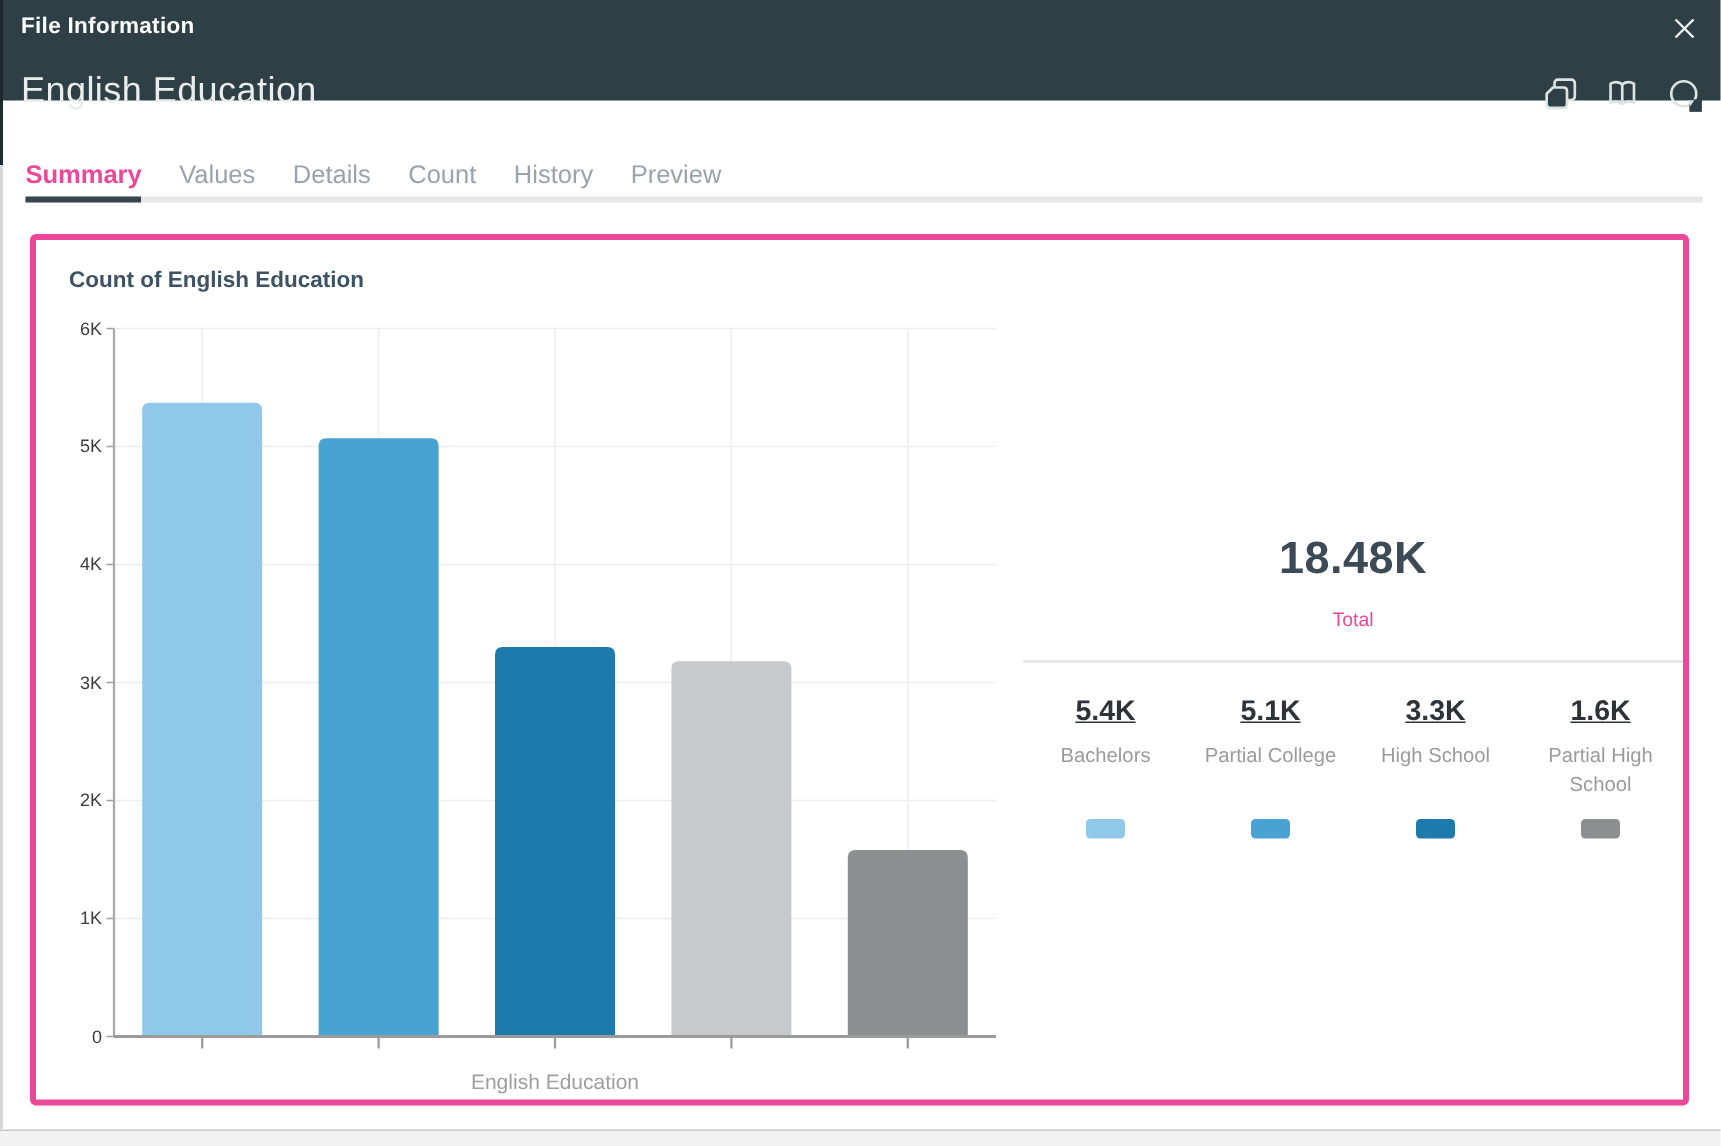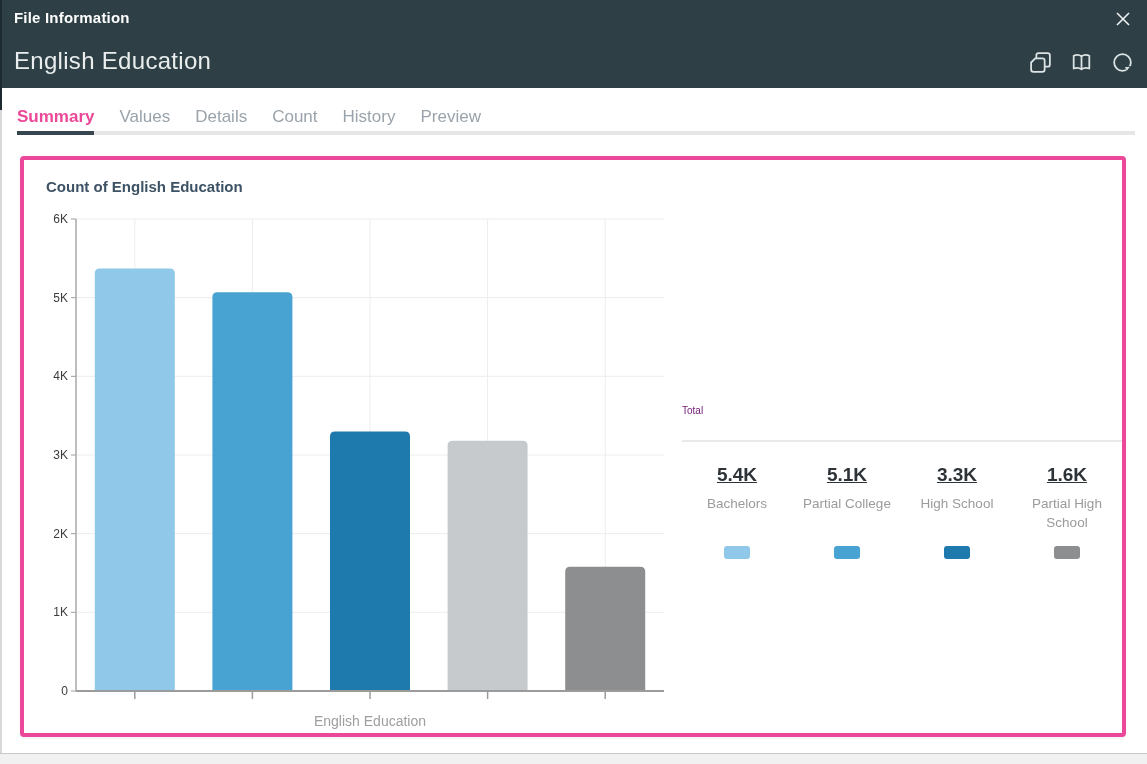--- a/index.html
+++ b/index.html
@@ -5,21 +5,21 @@
   * { box-sizing: border-box; margin: 0; padding: 0; }
   html,body { width:1147px; height:764px; }
   body {
     font-family: "Liberation Sans", sans-serif;
     background: #ffffff;
     position: relative;
     overflow: hidden;
   }
   
   .header {
-    position:absolute; top:0; left:0; right:0; height:88px;
+    position:absolute; top:0; left:0; right:0; height:67px;
     background:#2e4046; color:#fff;
   }
   .header-title {
     position:absolute; top:9px; left:14px;
     font-size:15px; font-weight:700; letter-spacing:.2px; color:#fdfdfd;
   }
   .close-btn {
     position:absolute; top:8px; right:13px; width:22px; height:22px;
     background:transparent; border:none; cursor:pointer; padding:0;
   }
@@ -60,22 +60,22 @@
   }
   .chart-svg { position:absolute; left:0; top:44px; }
   .chart-svg text { font-family:"Liberation Sans", sans-serif; }
   
   .right-panel { position:absolute; left:658px; top:0; width:440px; height:100%; }
   .total-value {
     position:absolute; top:196px; width:100%; text-align:center;
     font-size:30px; font-weight:700; color:#3e4a56; letter-spacing:.3px;
   }
   .total-label {
-    position:absolute; top:245px; width:100%; text-align:left;
-    font-size:10px; color:#701a75;
+    position:absolute; top:245px; width:100%; text-align:center;
+    font-size:13px; color:#ec4899;
   }
   .panel-divider {
     position:absolute; top:280px; left:0; width:440px; height:2px; background:#e9e9e9;
   }
   .stats-row { position:absolute; top:304px; left:0; width:440px; display:flex; }
   .stat-col { flex:1 1 0; text-align:center; padding:0 4px; }
   .stat-value { font-size:19px; font-weight:700; color:#2e3338; line-height:22px;text-decoration:underline; }
   .stat-label {
     margin-top:8px; font-size:13.5px; line-height:19px; color:#9b9b9b; min-height:44px;
   }
@@ -174,20 +174,21 @@
         <line x1="52" y1="487" x2="640" y2="487" stroke="#9b9b9b" stroke-width="2"></line>
         <line x1="110.8" y1="488" x2="110.8" y2="495" stroke="#9b9b9b" stroke-width="1.5"></line>
         <line x1="228.39999999999998" y1="488" x2="228.39999999999998" y2="495" stroke="#9b9b9b" stroke-width="1.5"></line>
         <line x1="346" y1="488" x2="346" y2="495" stroke="#9b9b9b" stroke-width="1.5"></line>
         <line x1="463.59999999999997" y1="488" x2="463.59999999999997" y2="495" stroke="#9b9b9b" stroke-width="1.5"></line>
         <line x1="581.1999999999999" y1="488" x2="581.1999999999999" y2="495" stroke="#9b9b9b" stroke-width="1.5"></line>
         <text x="346" y="522" text-anchor="middle" font-size="14" fill="#9e9e9e">English Education</text>
       </svg>
 
     <div class="right-panel">
+      <div class="total-value">18.48K</div>
       <div class="total-label">Total</div>
       <div class="panel-divider"></div>
       <div class="stats-row">
           <div class="stat-col">
             <div class="stat-value">5.4K</div>
             <div class="stat-label">Bachelors</div>
             <div class="swatch" style="background: rgb(144, 200, 234);"></div>
           </div>
           <div class="stat-col">
             <div class="stat-value">5.1K</div>

